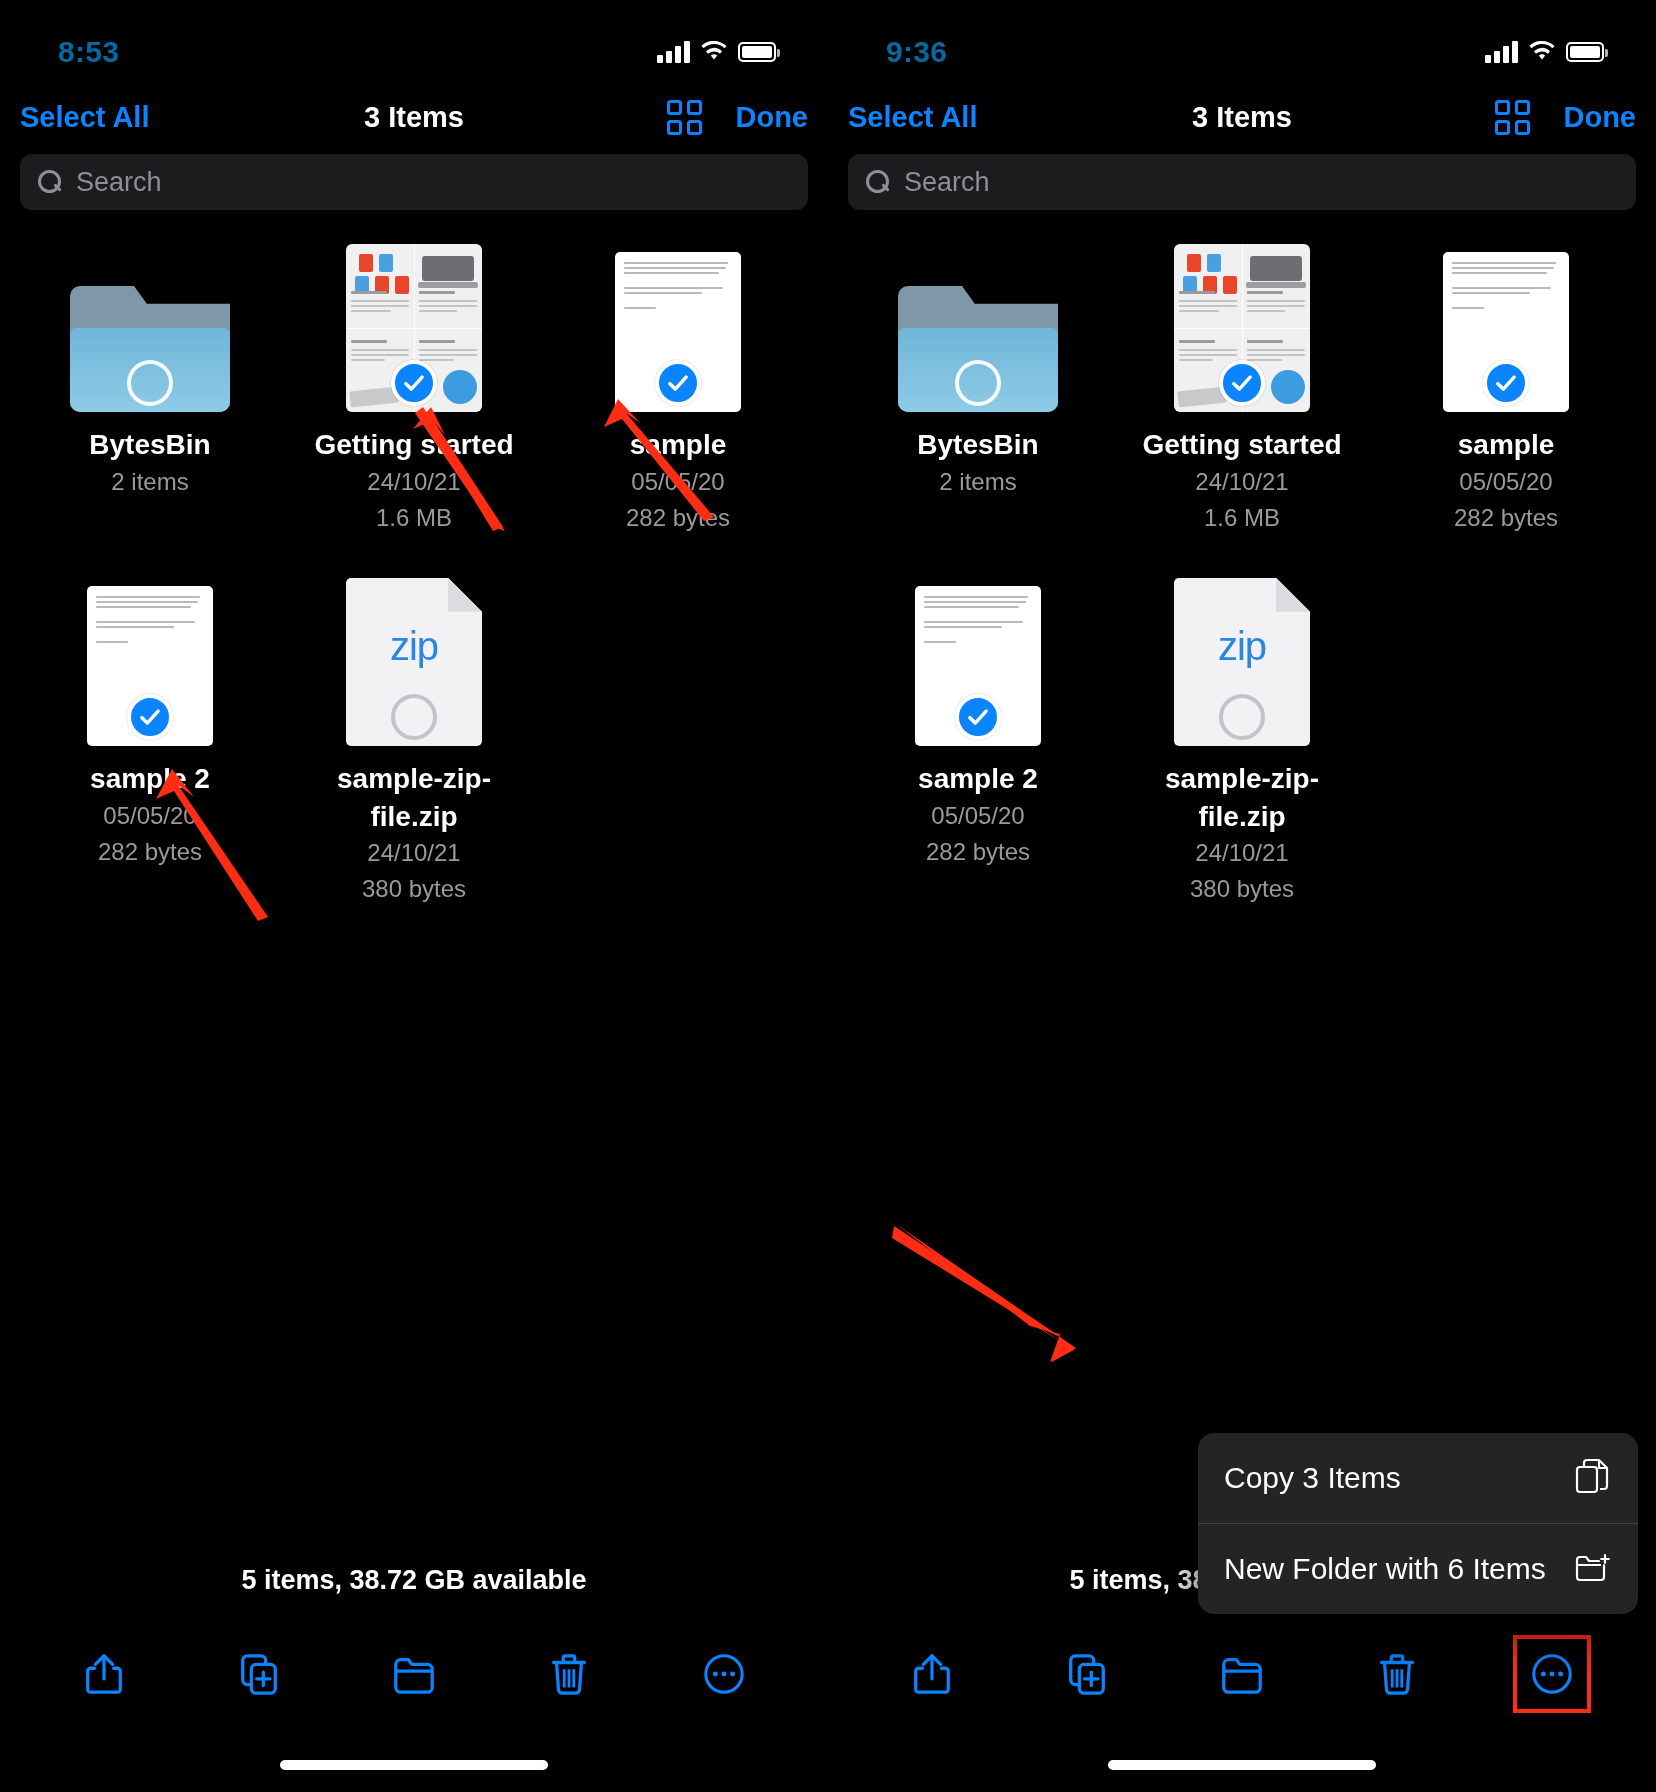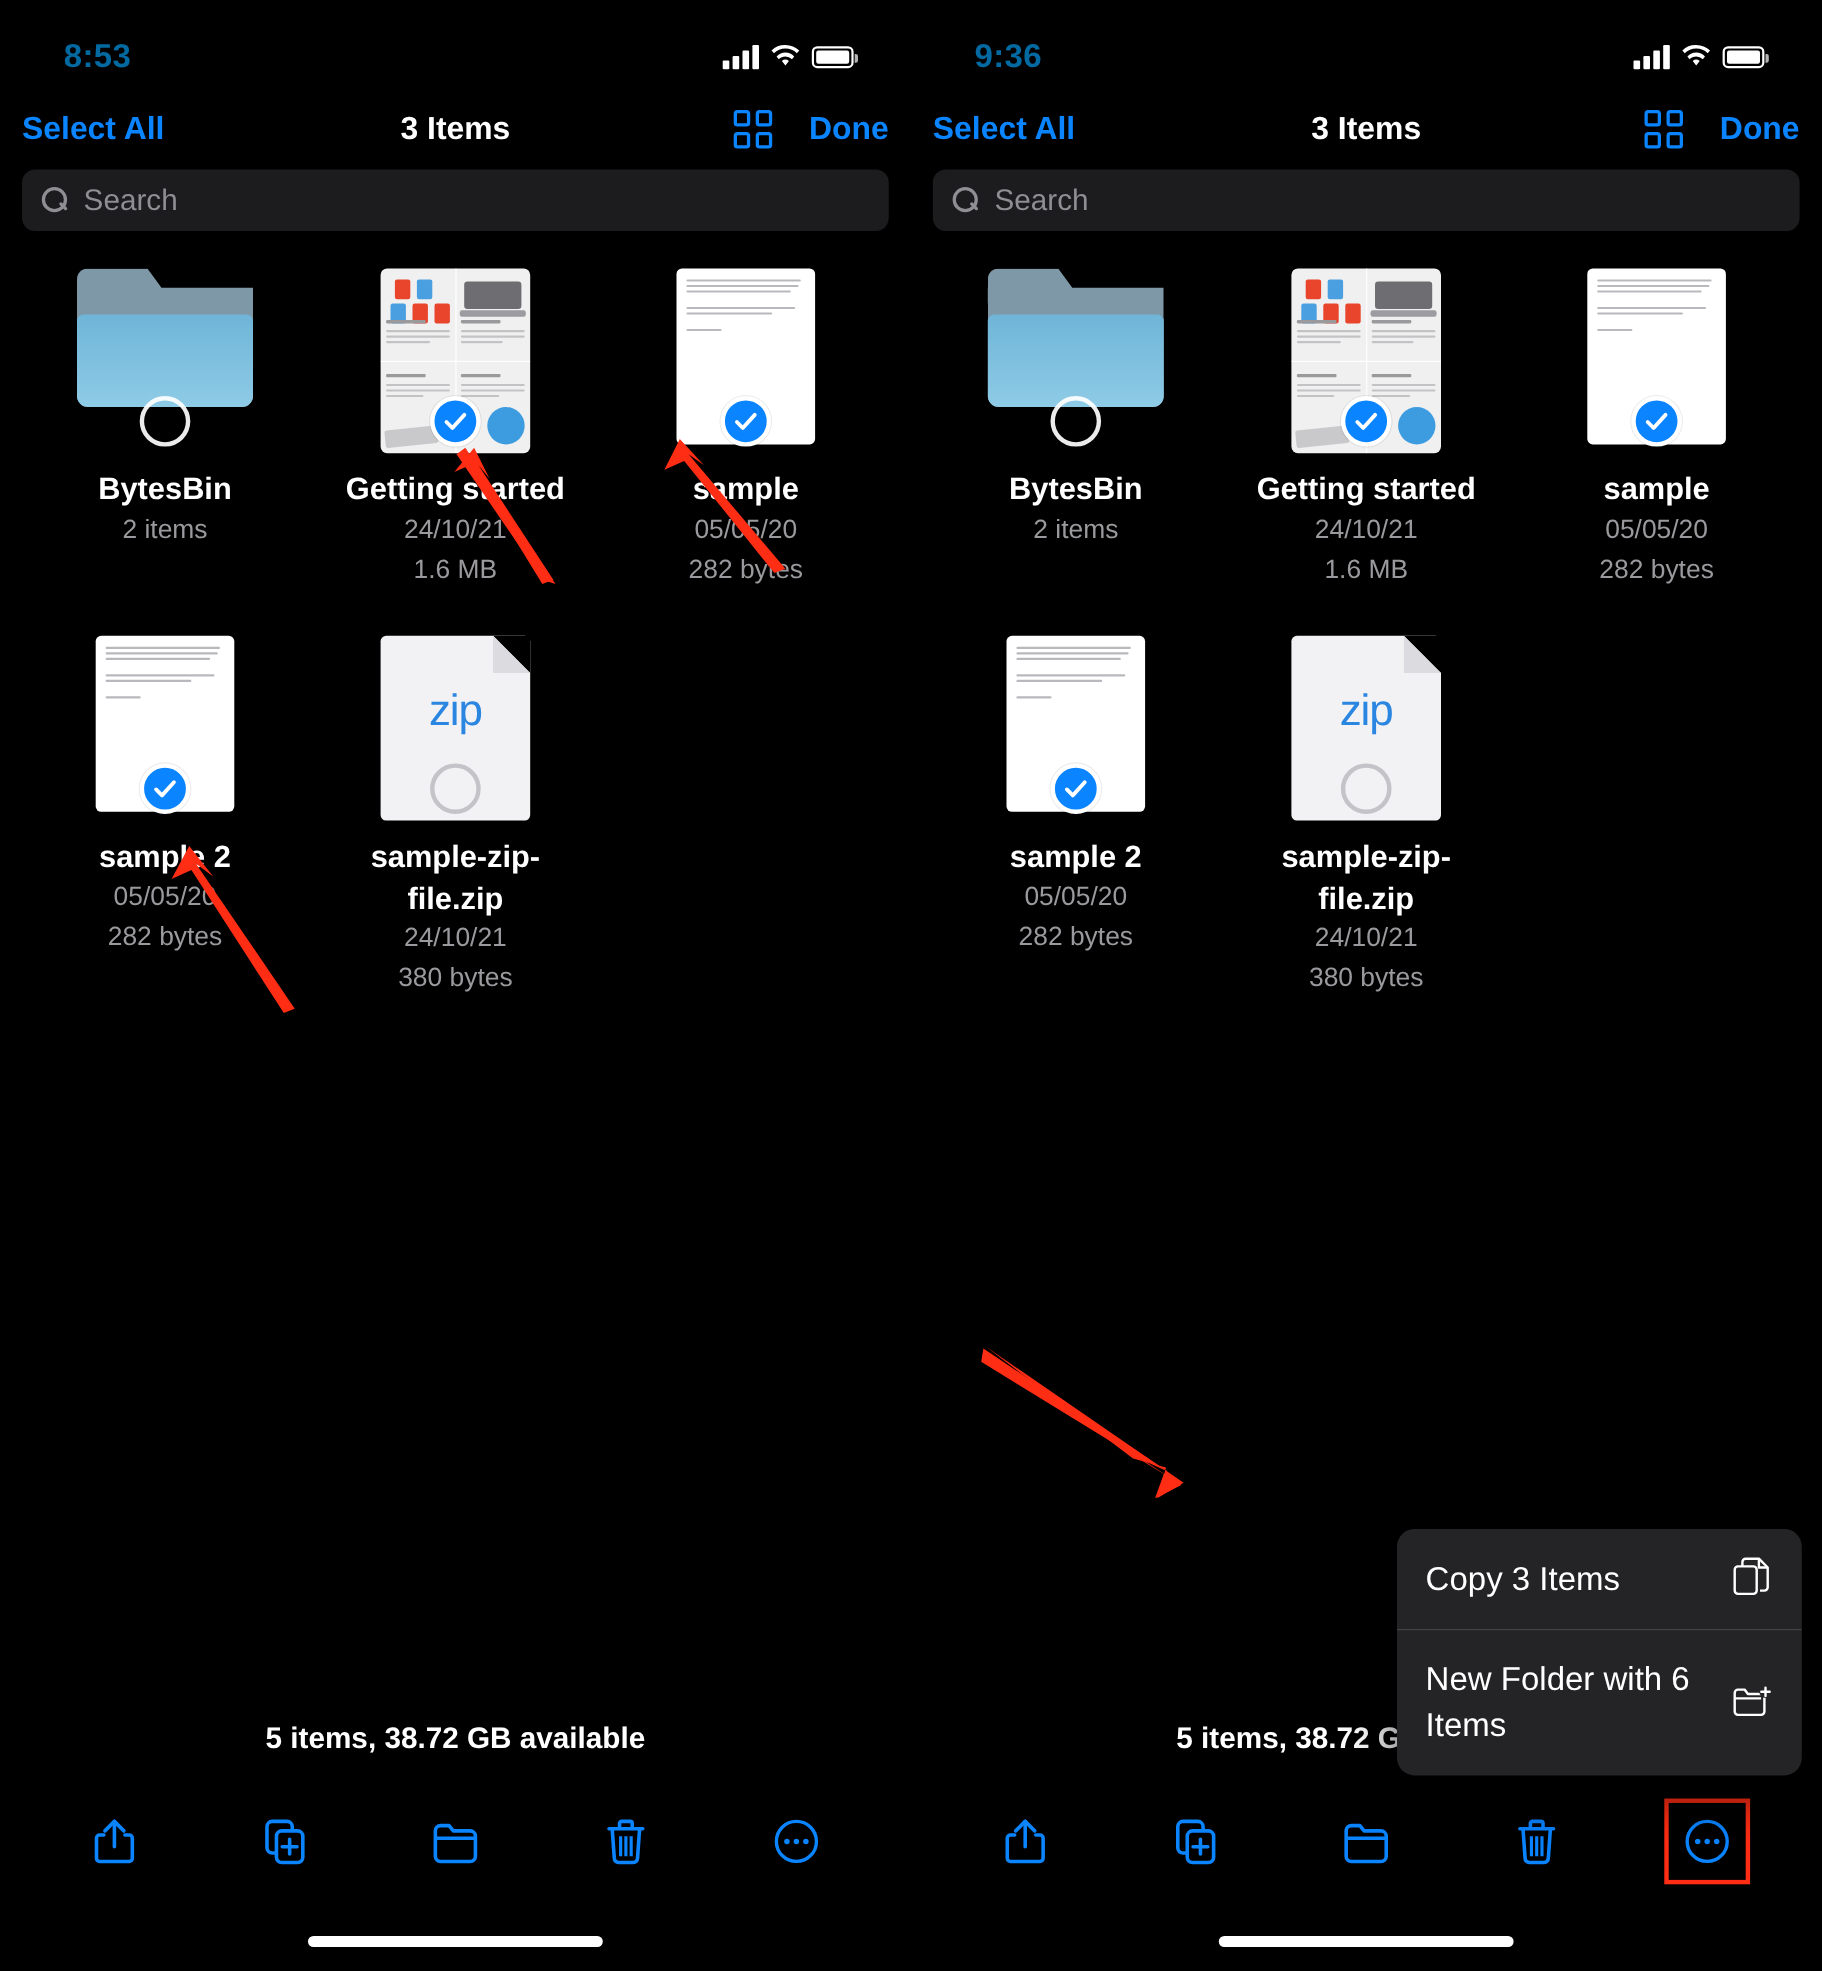--- a/index.html
+++ b/index.html
@@ -54,21 +54,21 @@
   .mag::before{content:"";position:absolute;left:0;top:0;width:17px;height:17px;border:3px solid #8e8e93;border-radius:50%;}
   .mag::after{content:"";position:absolute;left:15px;top:16px;width:9px;height:3px;background:#8e8e93;transform:rotate(45deg);border-radius:2px;}
 
   
   .filegrid {
     padding: 34px 18px 0 18px;
     display: grid; grid-template-columns: repeat(3, 1fr);
     row-gap: 42px;
   }
   .file { display:flex; flex-direction:column; align-items:center; }
-  .thumb { position: relative; width: 168px; height: 168px; display:flex; align-items:flex-start; justify-content:center; }
+  .thumb { position: relative; width: 168px; height: 168px; display:flex; align-items:flex-end; justify-content:center; }
   .fname { color:#fff; font-size:28px; font-weight:bold; text-align:center; margin-top:14px; line-height:1.35; max-width: 210px; }
   .fmeta { color:#9a9a9e; font-size:24px; text-align:center; line-height:1.5; }
 
   
   .folder { width: 160px; height: 126px; position: relative; }
   .folder .back {
     position:absolute; inset:0; border-radius: 10px 10px 10px 10px;
     background: linear-gradient(#7d96a6, #7d96a6);
     clip-path: polygon(0 14%,0 0,40% 0,48% 14%,100% 14%,100% 100%,0 100%);
     background: #7f98a8;
@@ -144,21 +144,21 @@
   .tb { width: 58px; height:58px; display:flex;align-items:center;justify-content:center; }
   .tb svg { width: 46px; height: 46px; }
   .tb.highlight { outline: 4px solid #ff2d14; outline-offset: 6px; }
   .homebar {
     position:absolute; bottom: 22px; left:50%; transform:translateX(-50%);
     width: 268px; height: 10px; border-radius: 6px; background:#fff;
   }
 
   
   .ctxmenu {
-    position:absolute; right: 18px; bottom: 178px; width: 368px;
+    position:absolute; right: 18px; bottom: 178px; width: 440px;
     background:#242426; border-radius: 16px; overflow:hidden;
     box-shadow: 0 14px 50px rgba(0,0,0,.7); z-index: 40;
   }
   .ctxrow {
     display:flex; align-items:center; justify-content:space-between;
     padding: 24px 26px; min-height: 90px;
     border-bottom: 1px solid rgba(255,255,255,.14);
   }
   .ctxrow:last-child{ border-bottom: none; }
   .ctxlabel { color:#fff; font-size: 30px; line-height:1.4; padding-right:16px; }

